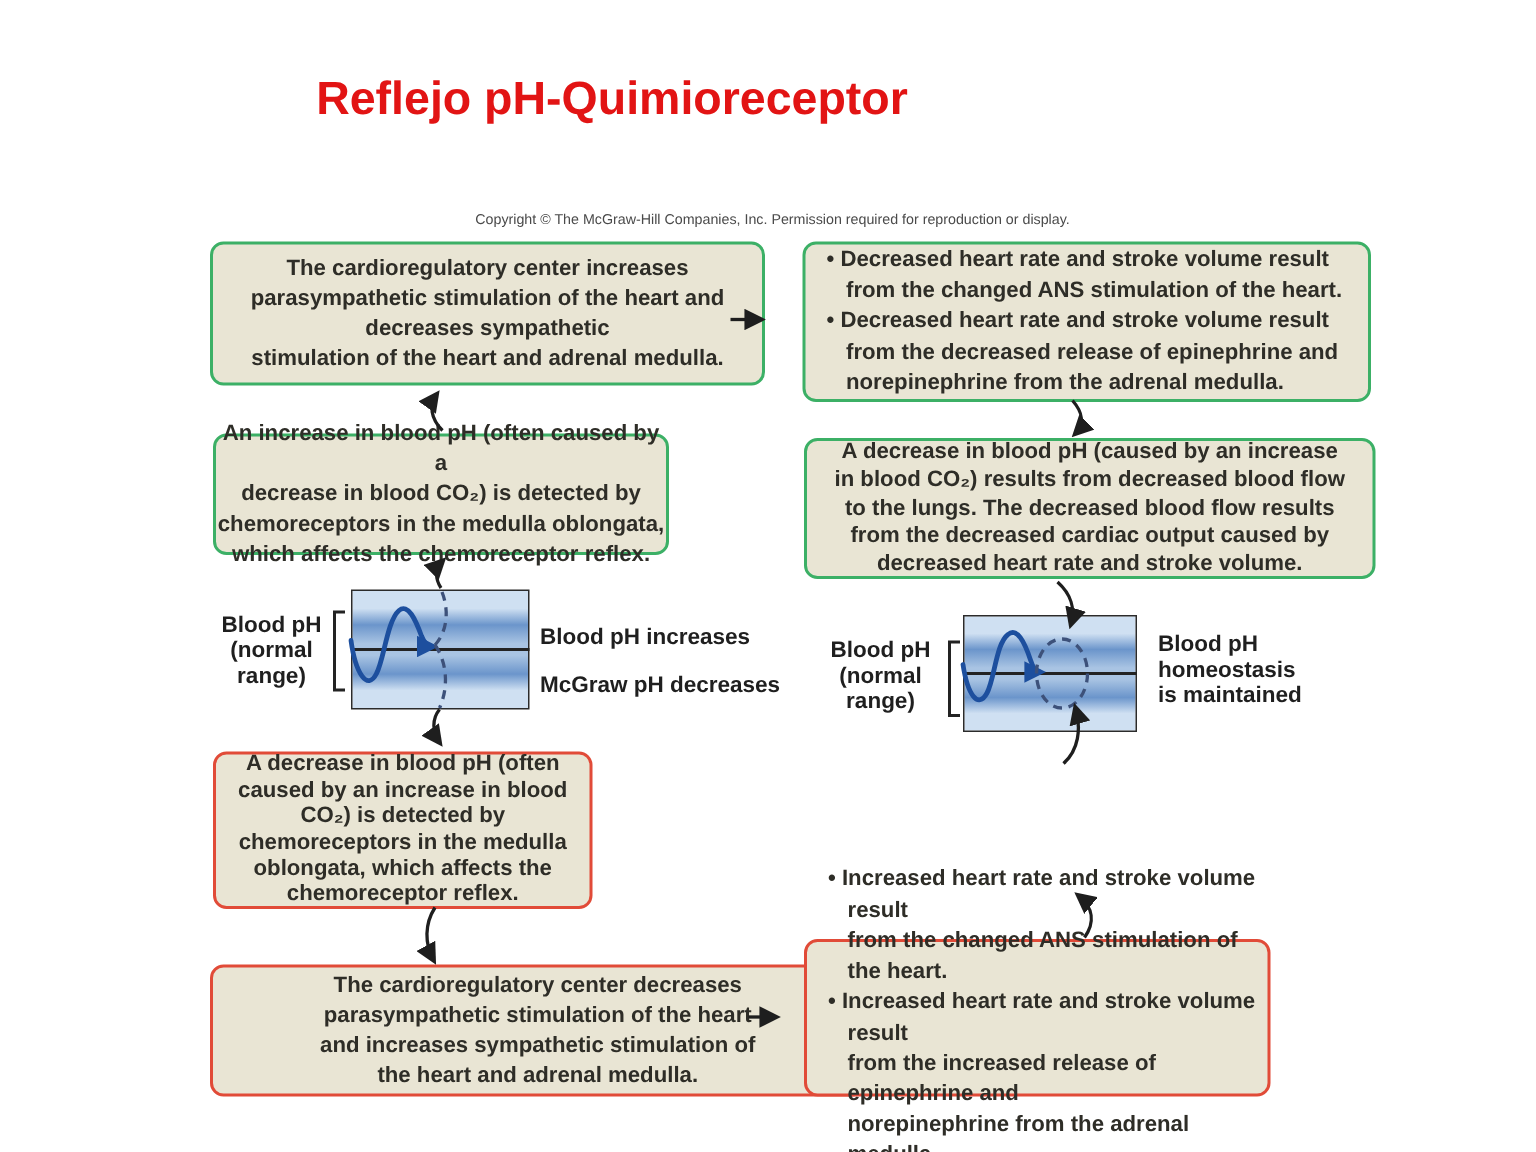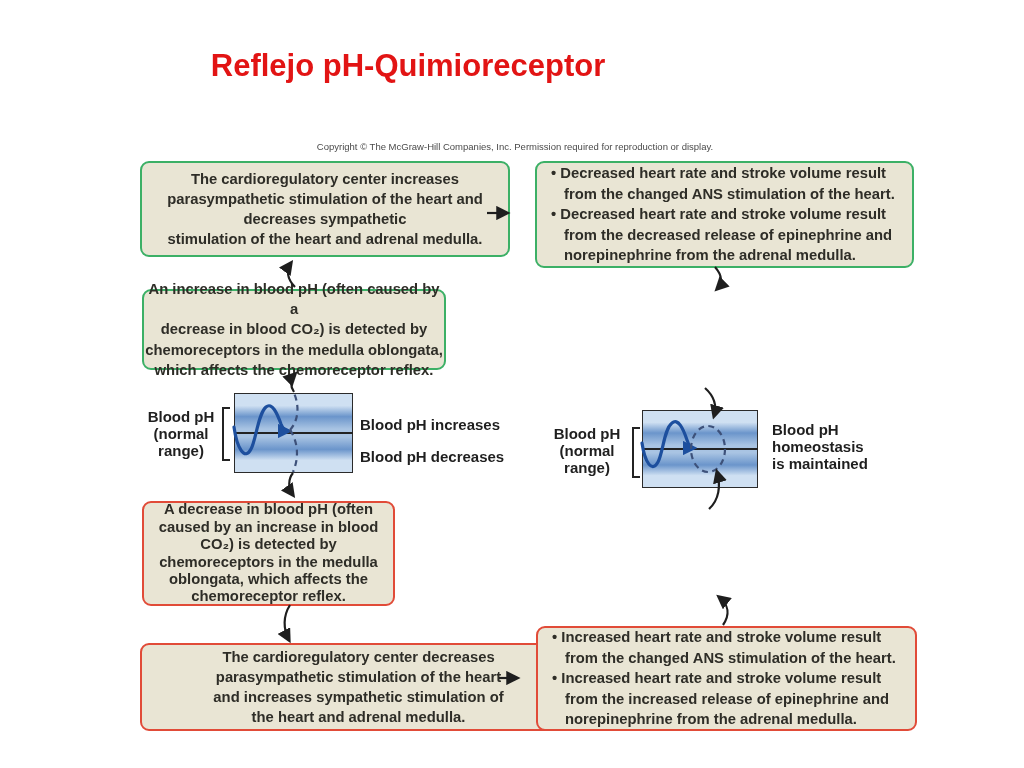--- a/index.html
+++ b/index.html
@@ -64,52 +64,59 @@
 norepinephrine from the adrenal medulla.</div>
   </div>
 
   <div class="fbox green" style="left:130px;top:289px;width:304px;height:81px;">
     <div class="txt">An increase in blood pH (often caused by a
 decrease in blood CO₂) is detected by
 chemoreceptors in the medulla oblongata,
 which affects the chemoreceptor reflex.</div>
   </div>
 
+  <div class="fbox green" style="left:524px;top:292px;width:381px;height:94px;line-height:1.26;">
+    <div class="txt">A decrease in blood pH (caused by an increase
+in blood CO₂) results from decreased blood flow
+to the lungs. The decreased blood flow results
+from the decreased cardiac output caused by
+decreased heart rate and stroke volume.</div>
+  </div>
 
   <div class="fbox red tight" style="left:130px;top:501px;width:253px;height:105px;">
     <div class="txt">A decrease in blood pH (often
 caused by an increase in blood
 CO₂) is detected by
 chemoreceptors in the medulla
 oblongata, which affects the
 chemoreceptor reflex.</div>
   </div>
 
 
   <div class="fbox red" style="left:128px;top:643px;width:437px;height:88px;">
     <div class="txt">The cardioregulatory center decreases
 parasympathetic stimulation of the heart
 and increases sympathetic stimulation of
 the heart and adrenal medulla.</div>
   </div>
 
-  <div class="fbox red bullets" style="left:524px;top:626px;width:381px;height:105px;">
+  <div class="fbox red bullets" style="left:524px;top:626px;width:311px;height:105px;">
     <div class="bullet">• Increased heart rate and stroke volume result
 from the changed ANS stimulation of the heart.</div>
     <div class="bullet">• Increased heart rate and stroke volume result
 from the increased release of epinephrine and
 norepinephrine from the adrenal medulla.</div>
   </div>
 
   <div class="diagbox" style="left:234px;top:393px;width:119px;height:80px;"></div>
   <div class="dlabel center" style="left:143px;top:408px;width:76px;">Blood pH
 (normal
 range)</div>
   <div class="dlabel" style="left:360px;top:402px;margin-top:14px;">Blood pH increases</div>
-  <div class="dlabel" style="left:360px;top:448px;">Blood pH decreases</div>
+  <div class="dlabel" style="left:360px;top:448px;">McGraw pH decreases</div>
 
   <div class="diagbox" style="left:642px;top:410px;width:116px;height:78px;"></div>
   <div class="dlabel center" style="left:549px;top:425px;width:76px;">Blood pH
 (normal
 range)</div>
   <div class="dlabel" style="left:772px;top:421px;">Blood pH
 homeostasis
 is maintained</div>
 
   <svg class="overlay" width="1024" height="768" viewBox="0 0 1024 768">

